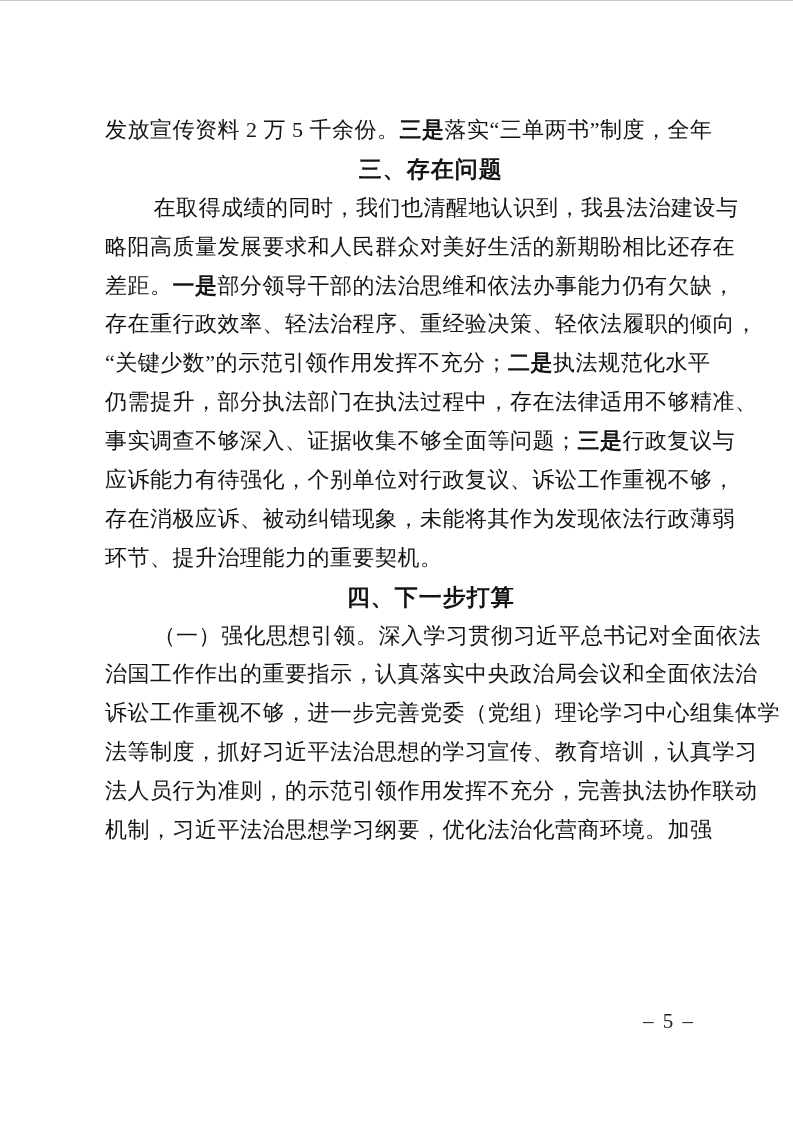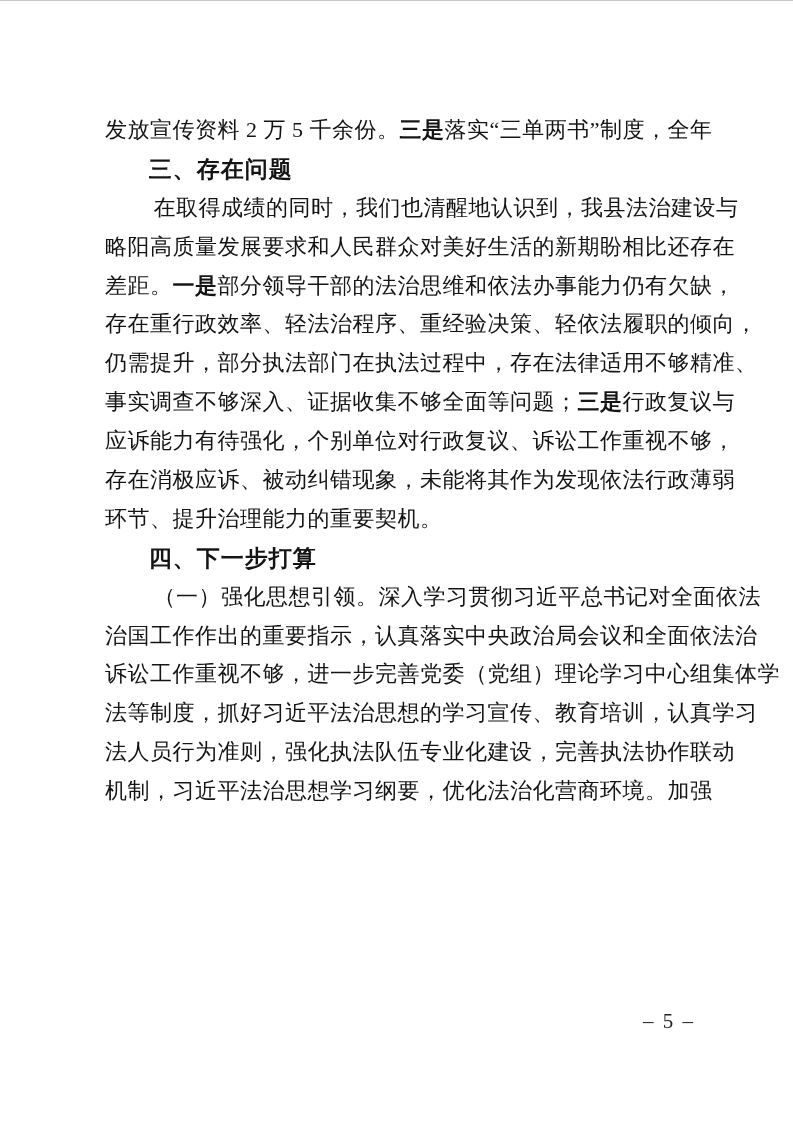--- a/index.html
+++ b/index.html
@@ -33,20 +33,21 @@
   }
   .line.indent {
     text-indent: 2.2em;
   }
   .line.heading {
     font-family: "Liberation Sans", sans-serif;
     font-weight: 700;
     font-size: 23px;
     text-indent: 1.9em;
     letter-spacing: 1px;
+    text-align: center;
   }
   .run.bold {
     font-weight: 700;
   }
   .page-number {
     position: absolute;
     top: 1008px;
     right: 98px;
     font-size: 21px;
     letter-spacing: 2px;
@@ -58,27 +59,28 @@
 <body>
 
 <div class="page">
   <div class="content">
       <div class="line"><span class="run">发放宣传资料 2 万 5 千余份。</span><span class="run bold">三是</span><span class="run">落实“三单两书”制度，全年</span></div>
       <div class="line heading indent"><span class="run bold">三、存在问题</span></div>
       <div class="line indent"><span class="run">在取得成绩的同时，我们也清醒地认识到，我县法治建设与</span></div>
       <div class="line"><span class="run">略阳高质量发展要求和人民群众对美好生活的新期盼相比还存在</span></div>
       <div class="line"><span class="run">差距。</span><span class="run bold">一是</span><span class="run">部分领导干部的法治思维和依法办事能力仍有欠缺，</span></div>
       <div class="line"><span class="run">存在重行政效率、轻法治程序、重经验决策、轻依法履职的倾向，</span></div>
+      <div class="line"><span class="run">“关键少数”的示范引领作用发挥不充分；</span><span class="run bold">二是</span><span class="run">执法规范化水平</span></div>
       <div class="line"><span class="run">仍需提升，部分执法部门在执法过程中，存在法律适用不够精准、</span></div>
       <div class="line"><span class="run">事实调查不够深入、证据收集不够全面等问题；</span><span class="run bold">三是</span><span class="run">行政复议与</span></div>
       <div class="line"><span class="run">应诉能力有待强化，个别单位对行政复议、诉讼工作重视不够，</span></div>
       <div class="line"><span class="run">存在消极应诉、被动纠错现象，未能将其作为发现依法行政薄弱</span></div>
       <div class="line"><span class="run">环节、提升治理能力的重要契机。</span></div>
       <div class="line heading indent"><span class="run bold">四、下一步打算</span></div>
       <div class="line indent"><span class="run">（一）强化思想引领。深入学习贯彻习近平总书记对全面依法</span></div>
       <div class="line"><span class="run">治国工作作出的重要指示，认真落实中央政治局会议和全面依法治</span></div>
       <div class="line"><span class="run">诉讼工作重视不够，进一步完善党委（党组）理论学习中心组集体学</span></div>
       <div class="line"><span class="run">法等制度，抓好习近平法治思想的学习宣传、教育培训，认真学习</span></div>
-      <div class="line"><span class="run">法人员行为准则，强化执法队伍专业化建设，完善执法协作联动</span></div>
+      <div class="line"><span class="run">法人员行为准则，的示范引领作用发挥不充分，完善执法协作联动</span></div>
       <div class="line"><span class="run">机制，习近平法治思想学习纲要，优化法治化营商环境。加强</span></div>
     </div>
   <div class="page-number">– 5 –</div>
 </div>
 
 </body></html>

